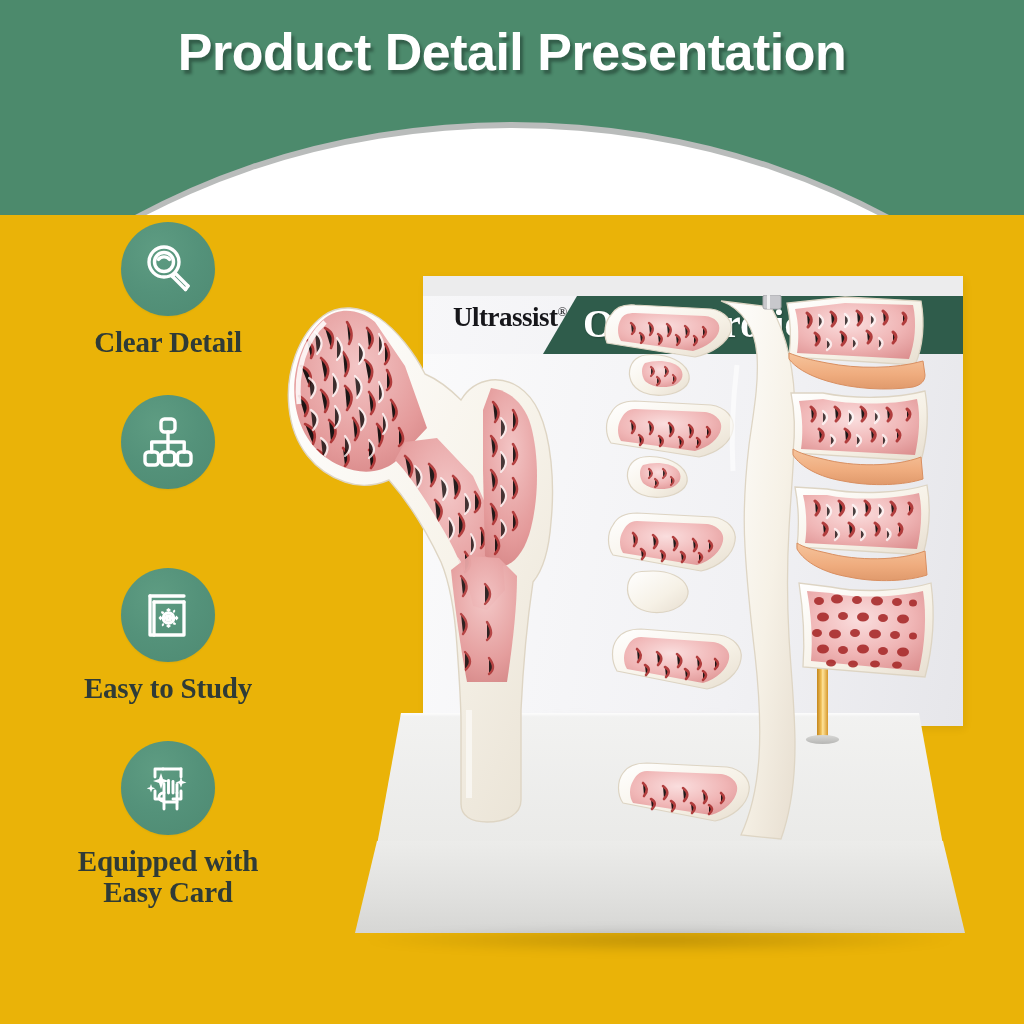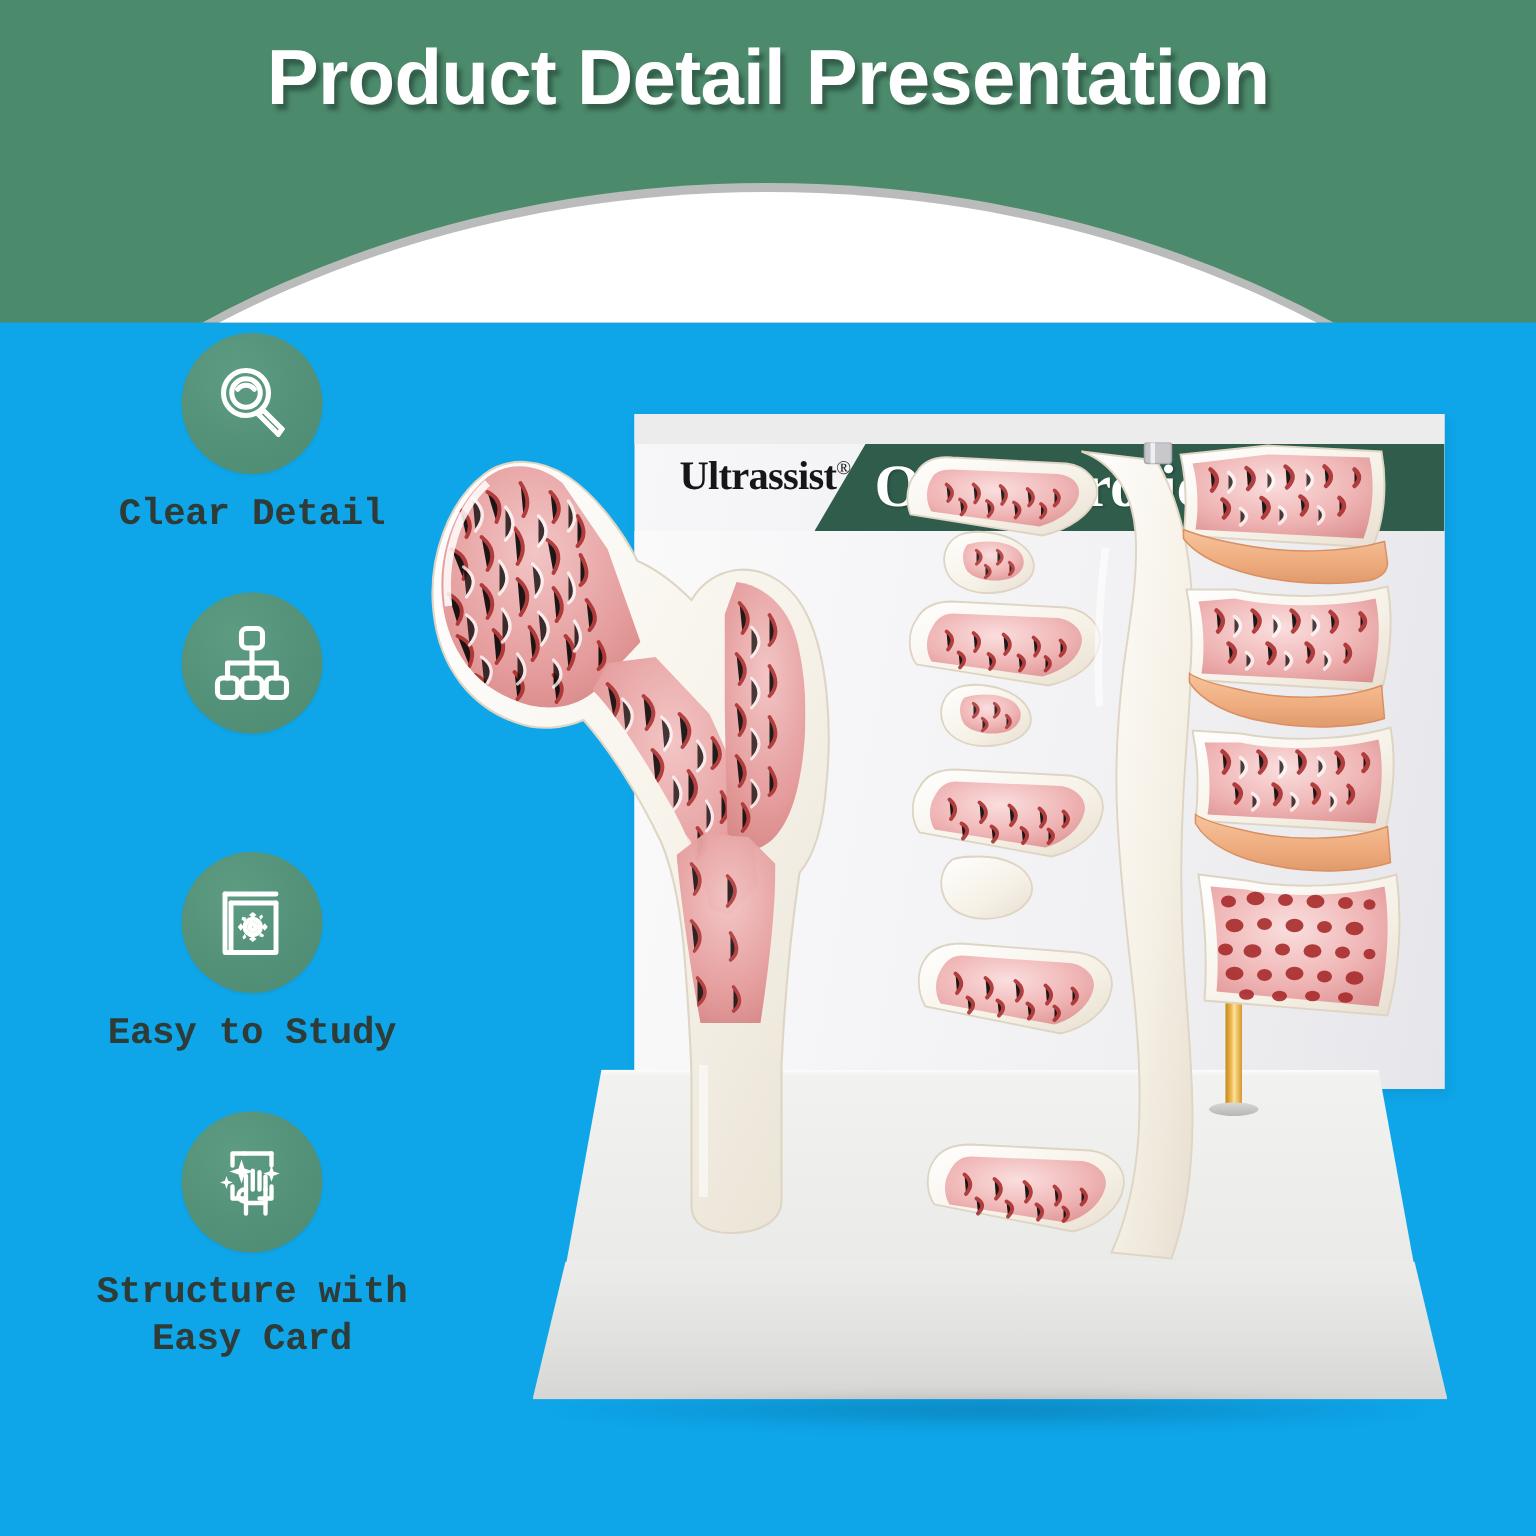--- a/index.html
+++ b/index.html
@@ -10,21 +10,21 @@
   body {
     width: 1024px;
     height: 1024px;
     font-family: "Liberation Sans", sans-serif;
     overflow: hidden;
   }
   #page {
     position: relative;
     width: 1024px;
     height: 1024px;
-    background: #0ea5e9;
+    background: #eab308;
     overflow: hidden;
   }
 
   
   .header-band {
     position: absolute;
     left: 0; top: 0;
     width: 1024px;
     height: 215px;
     background: #4c8a6c;
@@ -84,23 +84,23 @@
     border-radius: 50%;
     background: radial-gradient(circle at 38% 30%, #5e9c82 0%, #54927a 48%, #4e8a72 100%);
     display: flex;
     align-items: center;
     justify-content: center;
     box-shadow: 0 1px 2px rgba(0,0,0,0.05);
   }
   .feature-icon svg { display: block; }
   .feature-label {
     margin-top: 11px;
-    font-family: Liberation Mono, monospace;
+    font-family: Liberation Serif, serif;
     font-weight: bold;
-    font-size: 25px;
+    font-size: 29px;
     line-height: 31px;
     color: #2f3b37;
     letter-spacing: -0.2px;
   }
 
   
   .photo {
     position: absolute;
     left: 255px;
     top: 215px;
@@ -335,21 +335,21 @@
           <path d="M34 34 L34 22.5"></path>
           <path d="M38 34 L38 25.5"></path>
           <path d="M25 34 L25 40 L25 50"></path>
           <path d="M38 34 L38 40 L38 50"></path>
           <path d="M25 43 L38 43"></path>
           <path d="M22 14 L24 20 L30 22 L24 24 L22 30 L20 24 L14 22 L20 20 Z" fill="#ffffff" stroke="none"></path>
           <path d="M42 18 L43.4 22 L47.5 23.4 L43.4 24.8 L42 28.8 L40.6 24.8 L36.5 23.4 L40.6 22 Z" fill="#ffffff" stroke="none"></path>
           <path d="M12 25 L13.1 28.2 L16.3 29.3 L13.1 30.4 L12 33.6 L10.9 30.4 L7.7 29.3 L10.9 28.2 Z" fill="#ffffff" stroke="none"></path>
         </svg>
       </div>
-      <div class="feature-label"><span>Structure with</span><br><span>Easy Card</span></div>
+      <div class="feature-label"><span>Equipped with</span><br><span>Easy Card</span></div>
     </div>
   </div>
 
   <div class="photo">
 
     <div class="card">
       <div class="card-top-strip"></div>
       <div class="card-lower"></div>
       <div class="card-banner-wrap">
         <div class="card-banner"></div>

